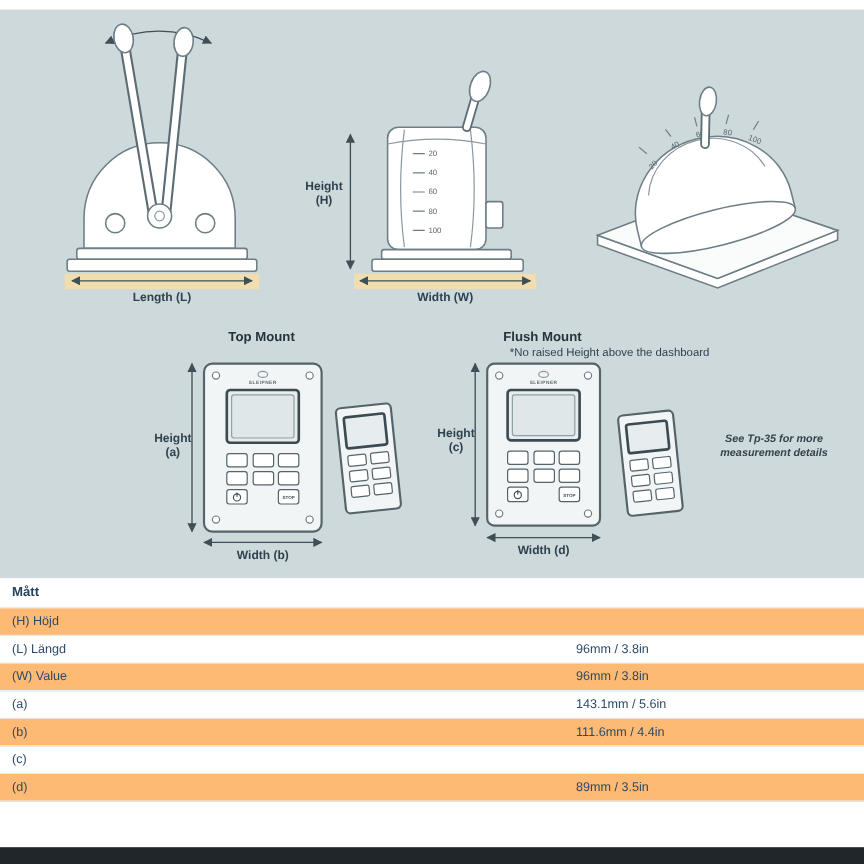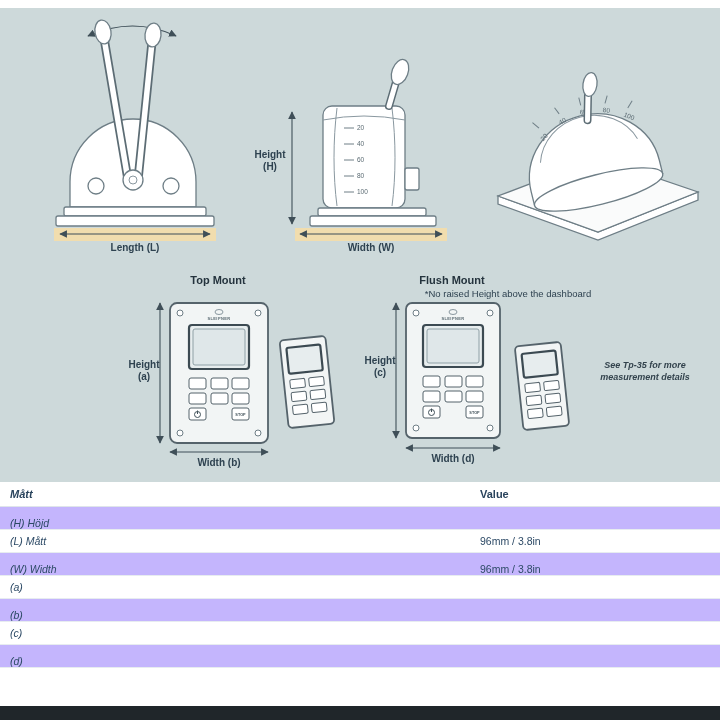--- a/index.html
+++ b/index.html
@@ -39,22 +39,22 @@
   .tick{stroke:#6e7e86;stroke-width:1;}
 
   
   .spec-table{
     position:absolute;left:0;top:482px;width:720px;
     color:#2d4a66;
   }
   .t-row{display:flex;align-items:center;height:22px;border-bottom:1px solid #e7ecf0;}
   .t-row.t-header{height:24px;font-weight:700;font-size:11px;color:#29435c;border-bottom:1px solid #dfe5ea;background:#ffffff;}
   .t-row{font-size:10.5px;}
-  .t-row.alt{background:#c4b5fd;align-items:flex-end;}
-  .t-cell.label{width:480px;padding-left:10px;box-sizing:border-box;font-style:italic;}
+  .t-row.alt{background:#fdba74;}
+  .t-cell.label{width:480px;padding-left:10px;box-sizing:border-box;}
   .t-cell.value{flex:1;}
 
   .bottom-bar{
     position:absolute;left:0;bottom:0;width:720px;height:14px;background:#20262a;
   }
 </style>
 </head>
 <body>
 
 <div class="diagram-area">
@@ -225,40 +225,42 @@
 
     <text x="645" y="360" text-anchor="middle" class="italic-note">See Tp-35 for more</text>
     <text x="645" y="372" text-anchor="middle" class="italic-note">measurement details</text>
   </g>
 </svg>
 </div>
 
 <div class="spec-table">
   <div class="t-row t-header">
     <div class="t-cell label">Mått</div>
-    <div class="t-cell value">Value</div>
   </div>
   <div class="t-row alt">
     <div class="t-cell label">(H) Höjd</div>
   </div>
   <div class="t-row">
-    <div class="t-cell label">(L) Mått</div>
+    <div class="t-cell label">(L) Längd</div>
     <div class="t-cell value">96mm / 3.8in</div>
   </div>
   <div class="t-row alt">
-    <div class="t-cell label">(W) Width</div>
+    <div class="t-cell label">(W) Value</div>
     <div class="t-cell value">96mm / 3.8in</div>
   </div>
   <div class="t-row">
     <div class="t-cell label">(a)</div>
+    <div class="t-cell value">143.1mm / 5.6in</div>
   </div>
   <div class="t-row alt">
     <div class="t-cell label">(b)</div>
+    <div class="t-cell value">111.6mm / 4.4in</div>
   </div>
   <div class="t-row">
     <div class="t-cell label">(c)</div>
   </div>
   <div class="t-row alt">
     <div class="t-cell label">(d)</div>
+    <div class="t-cell value">89mm / 3.5in</div>
   </div>
 </div>
 
 <div class="bottom-bar"></div>
 
 </body></html>

